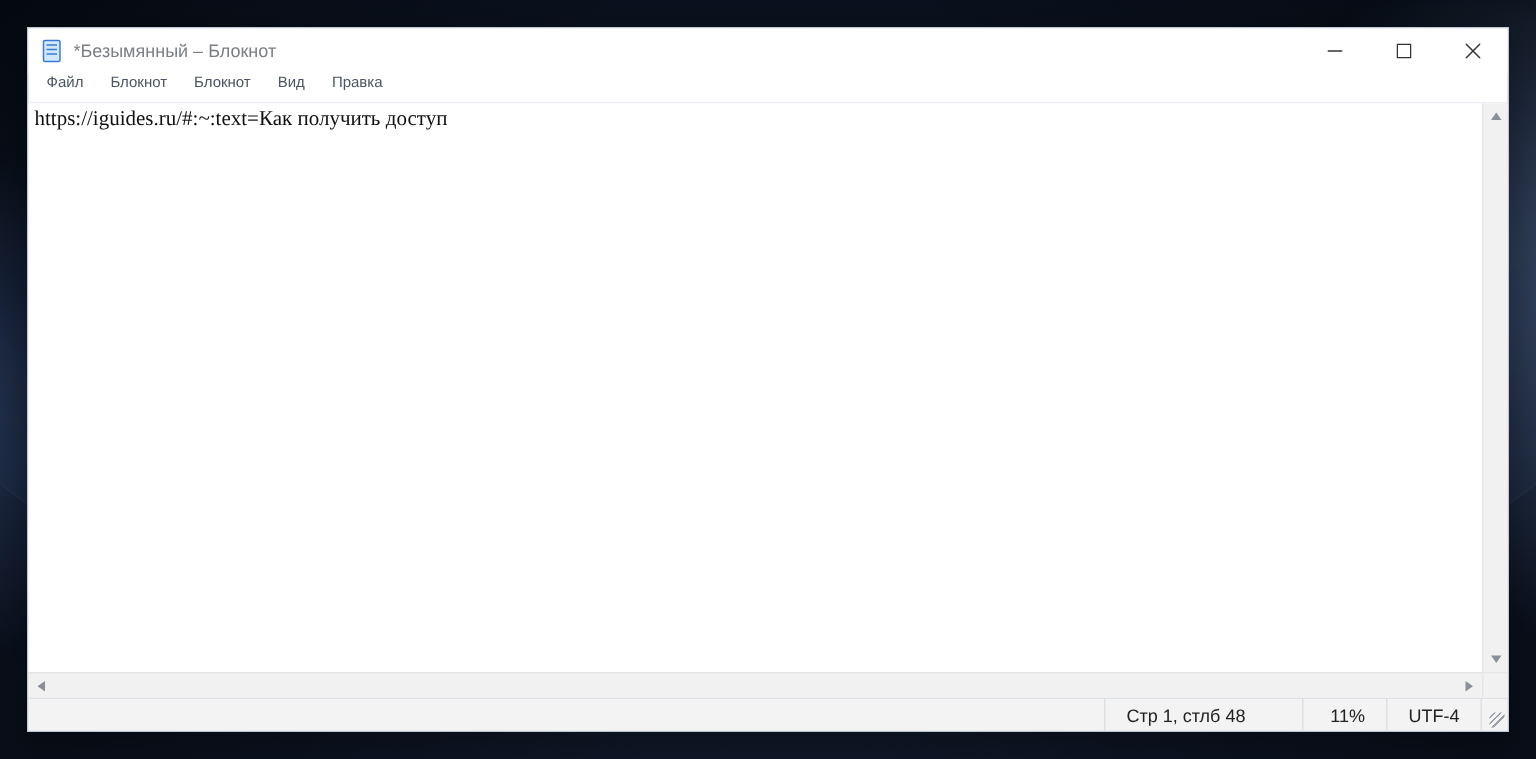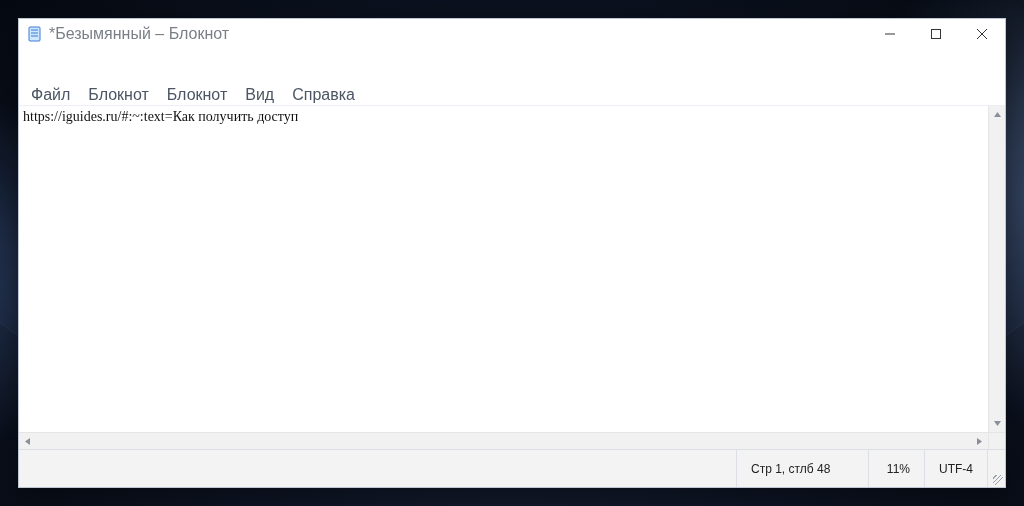--- a/index.html
+++ b/index.html
@@ -37,47 +37,46 @@
     display: flex;
     flex-direction: column;
   }
 
   .titlebar {
     height: 30px;
     display: flex;
     align-items: center;
     background: #ffffff;
     color: #7a7f87;
-    font-size: 16px;
+    font-size: 12px;
     user-select: none;
   }
   .titlebar .icon {
     width: 16px; height: 16px; margin: 0 6px 0 8px;
     display: inline-flex; align-items: center; justify-content: center;
   }
   .titlebar .title { flex: 0 0 auto; }
   .titlebar .spacer { flex: 1 1 auto; }
   .win-controls { display: flex; height: 100%; }
   .win-btn {
     width: 46px; height: 100%;
     display: flex; align-items: center; justify-content: center;
     color: #555; font-family: "Segoe UI", sans-serif;
   }
   .win-btn svg { pointer-events: none; }
 
   .menubar {
     height: 20px;
     display: flex;
-    align-items: center;
+    align-items: flex-start;
     gap: 2px;
     padding: 0 4px 2px 4px;
     color: #555d66;
-    font-size: 16px;
+    font-size: 10px;
     border-bottom: 1px solid #eceff3;
-    margin-top: 37px;
   }
   .menu-item {
     padding: 1px 8px;
     color: #4b5563;
   }
 
   .editor-wrap {
     position: relative;
     flex: 1 1 auto;
     display: flex;
@@ -121,21 +120,21 @@
   .h-scroll .arrow {
     width: 17px; height: 100%;
     display: flex; align-items: center; justify-content: center;
     color: #8a8f98;
   }
   .h-scroll .corner {
     width: 17px; height: 100%; background: #f1f1f1; border-left: 1px solid #e5e5e5;
   }
 
   .statusbar {
-    height: 38px;
+    height: 22px;
     background: #f3f3f3;
     border-top: 1px solid #dcdfe4;
     display: flex;
     align-items: stretch;
     font-size: 12px;
     color: #222;
   }
   .statusbar .flex { flex: 1 1 auto; }
   .status-cell {
     border-left: 1px solid #dcdfe4;
@@ -196,21 +195,21 @@
         </svg>
       </div>
     </div>
   </div>
 
   <div class="menubar">
     <div class="menu-item">Файл</div>
     <div class="menu-item">Блокнот</div>
     <div class="menu-item">Блокнот</div>
     <div class="menu-item">Вид</div>
-    <div class="menu-item">Справка</div>
+    <div class="menu-item">Правка</div>
   </div>
 
   <div class="editor-wrap">
     <textarea class="editor" spellcheck="false" style="">https://iguides.ru/#:~:text=Как получить доступ</textarea>
     <div class="v-scroll">
       <div class="arrow up">
         <svg width="9" height="9" viewBox="0 0 9 9">
             <polygon points="4.5,2 8,7 1,7" fill="#8a8f98"></polygon>
           </svg>
       </div>

